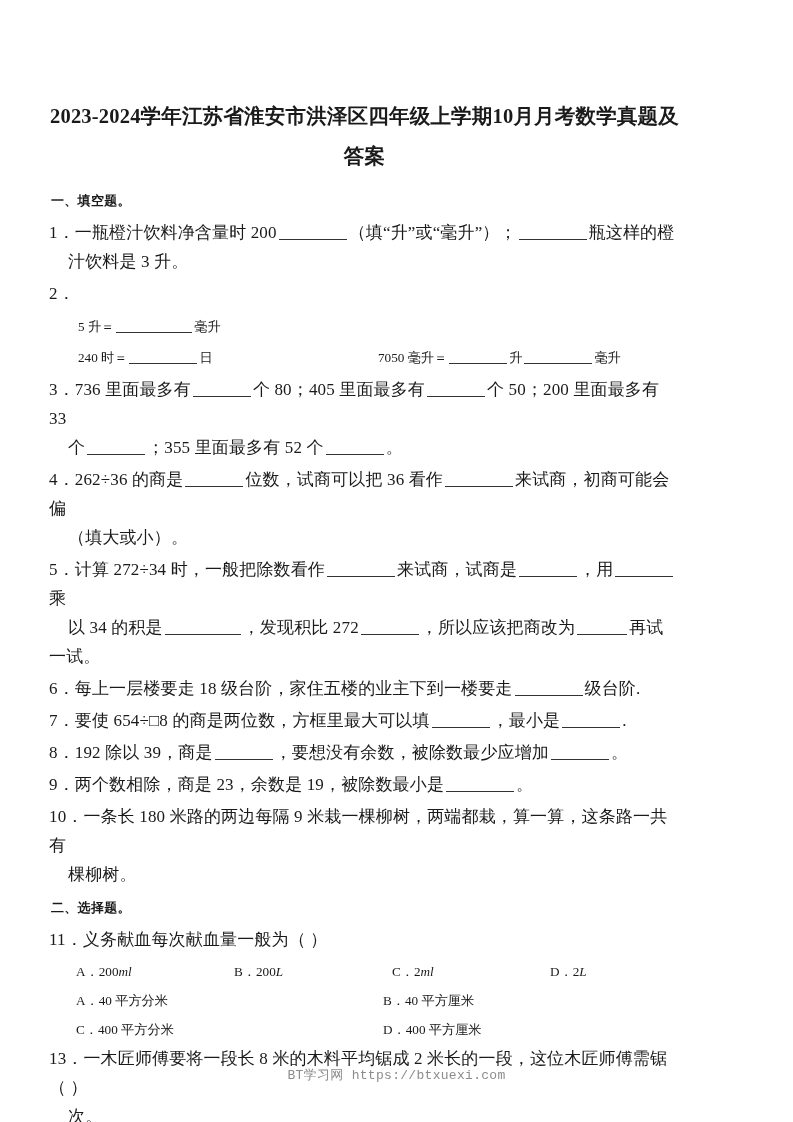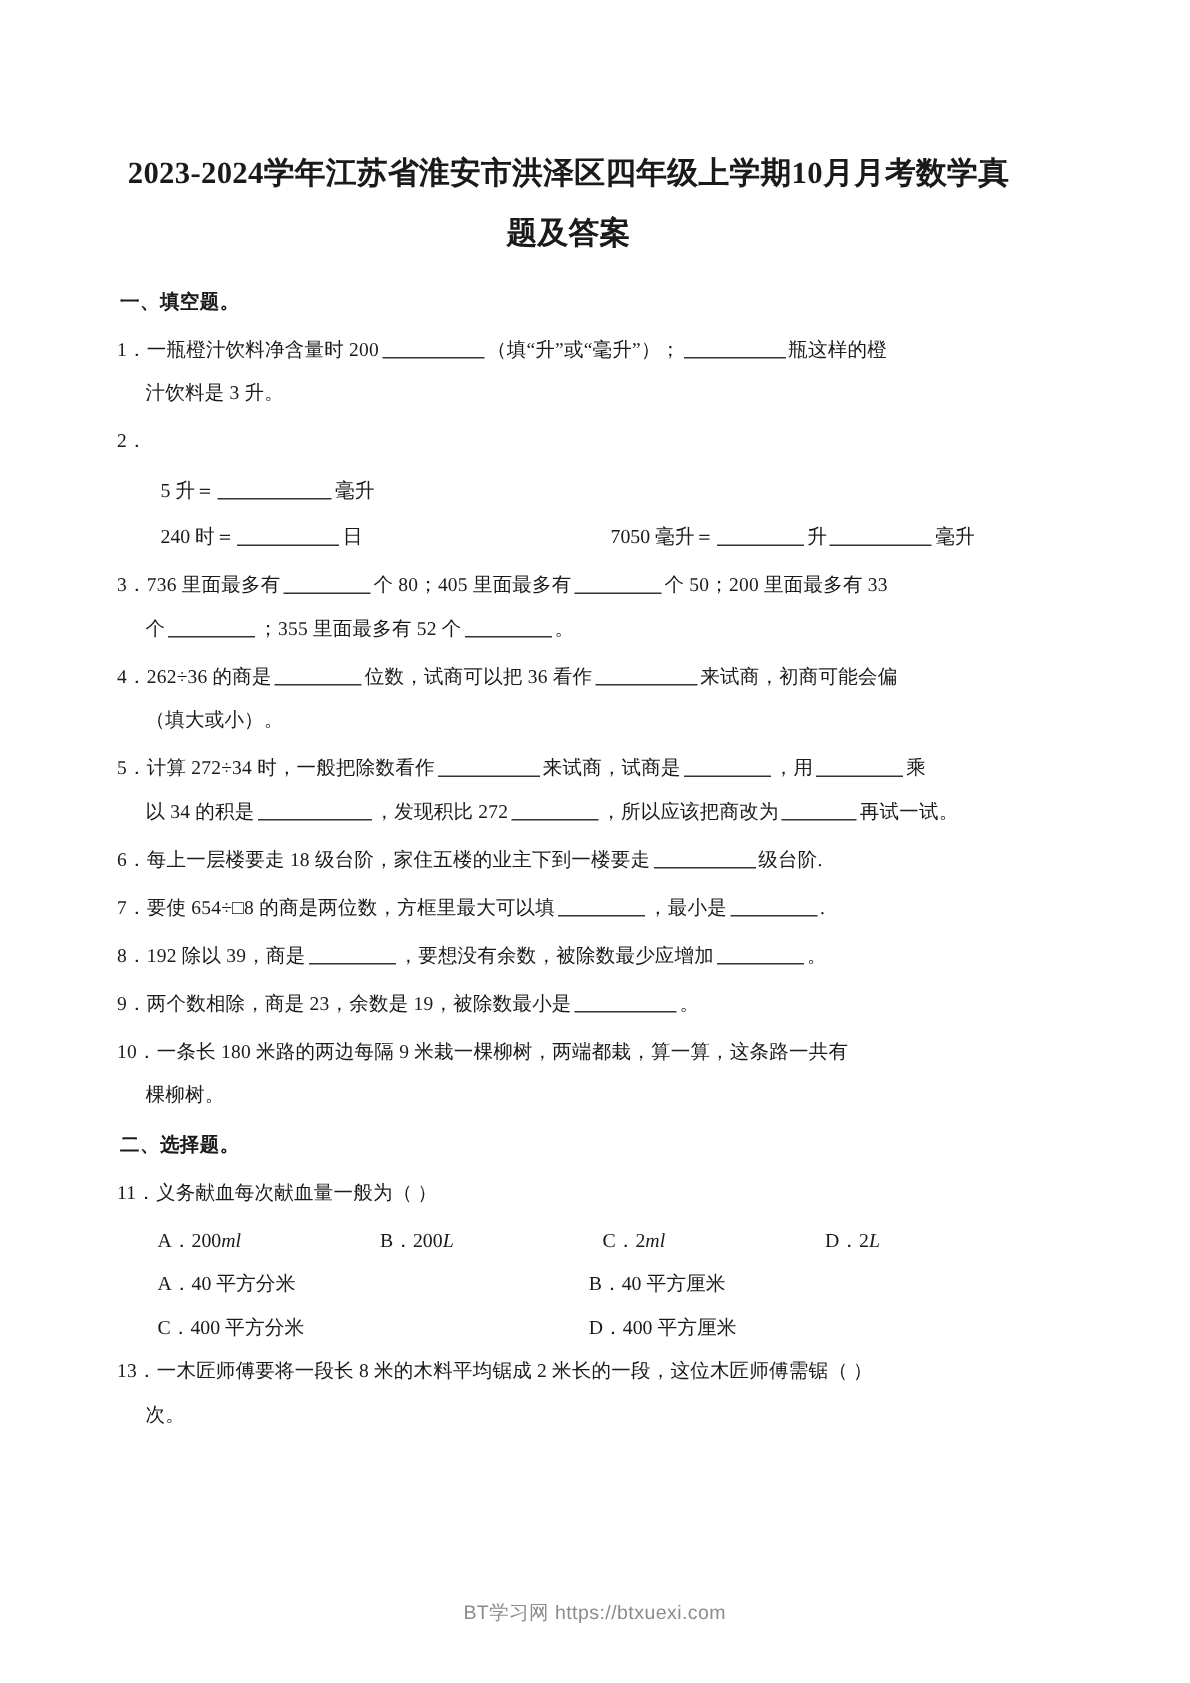--- a/index.html
+++ b/index.html
@@ -14,39 +14,39 @@
     font-family: "Liberation Serif", "DejaVu Serif", serif;
     color: #1a1a1a;
     overflow: hidden;
   }
   .page {
     position: absolute;
     left: 0; top: 0;
     width: 793px;
     height: 1068px;
     box-sizing: border-box;
-    padding: 96px 113px 0 78px;
+    padding: 96px 113px 0 49px;
   }
   .doc-title {
     font-size: 20.5px;
     font-weight: bold;
     text-align: center;
     line-height: 40px;
     letter-spacing: 0.2px;
     margin: 0 0 16px 0;
   }
   .section-head {
     font-size: 13px;
     font-weight: bold;
     margin: 10px 0 8px 2px;
     letter-spacing: 0.3px;
     font-family: Liberation Mono, monospace;
   }
   .q {
-    font-size: 13px;
+    font-size: 17px;
     line-height: 29px;
     margin: 0 0 3px 0;
     letter-spacing: 0.15px;
   }
   .q-line {
     display: block;
   }
   .indent {
     display: inline-block;
     width: 19px;
@@ -93,21 +93,21 @@
   .unit-i {
     font-style: italic;
   }
 
   .footer {
     position: absolute;
     left: 0;
     top: 1066px;
     width: 793px;
     text-align: center;
-    font-family: Liberation Sans, sans-serif;
+    font-family: Liberation Mono, monospace;
     font-size: 13px;
     color: #8c8c8c;
     letter-spacing: 0.3px;
   }
 </style>
 </head>
 <body>
 
 <div class="page">
 

